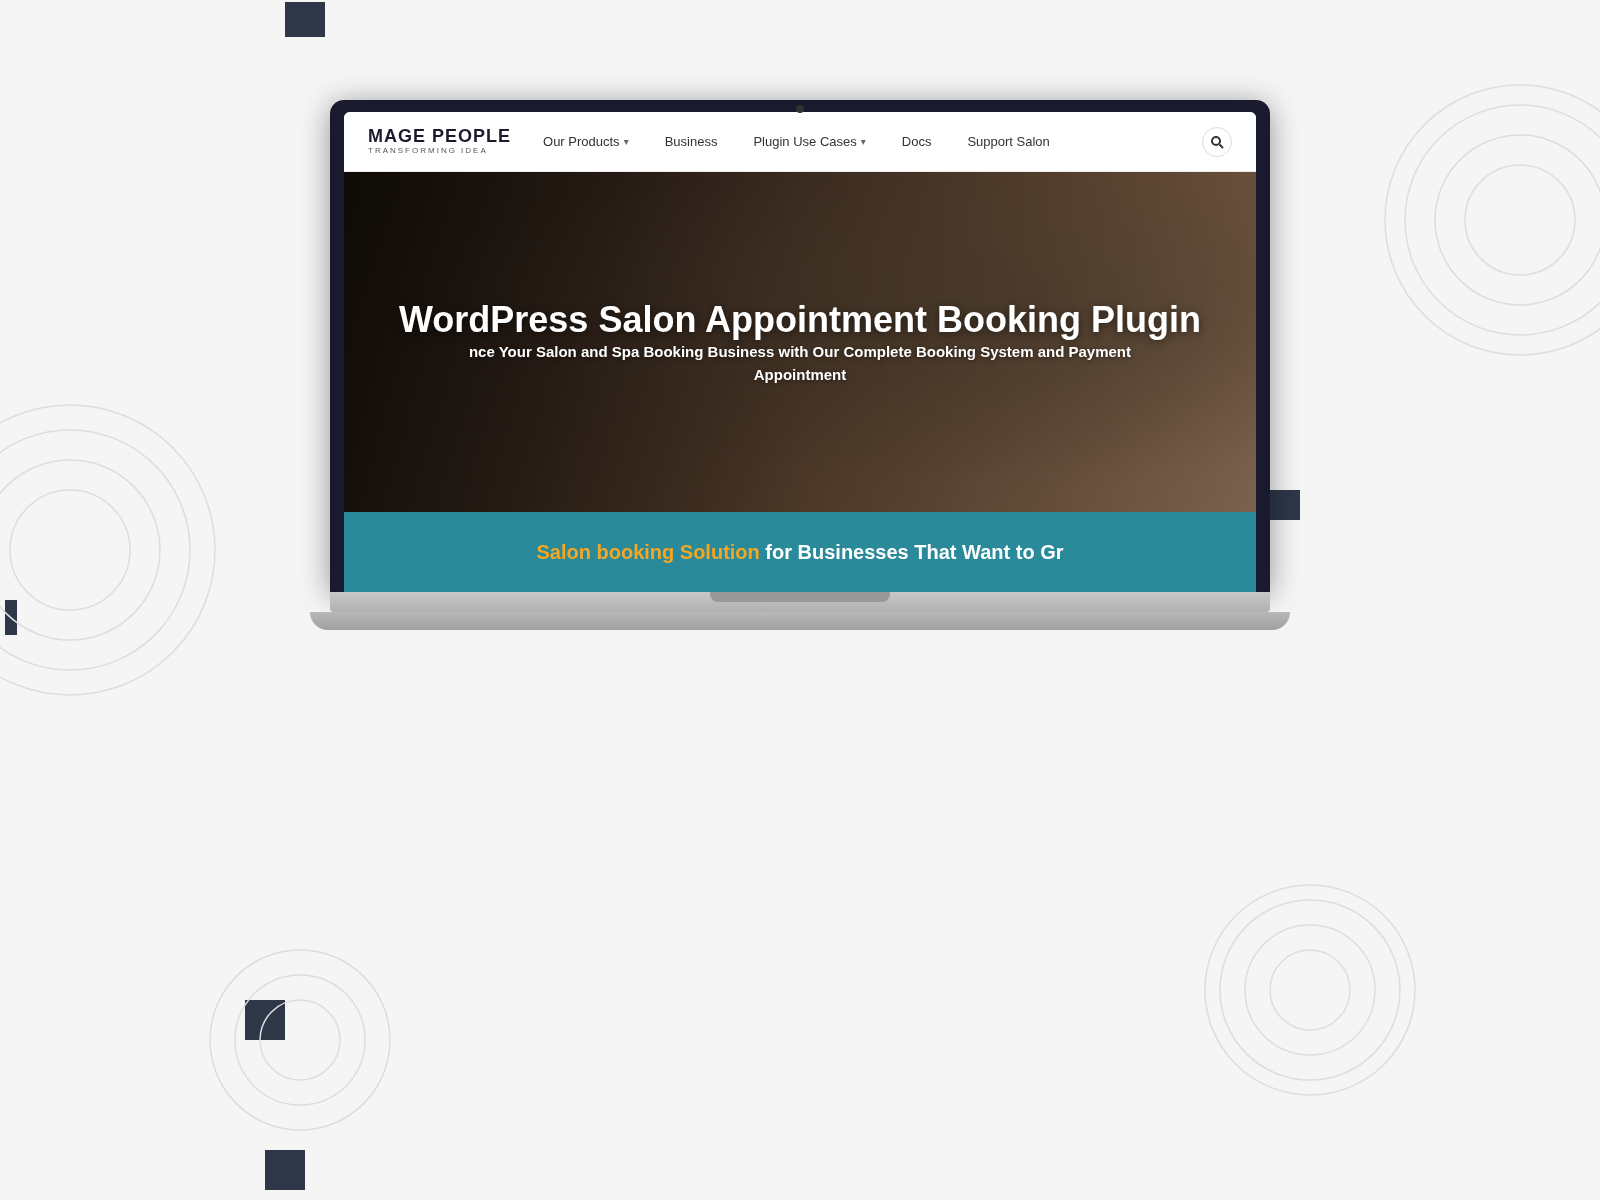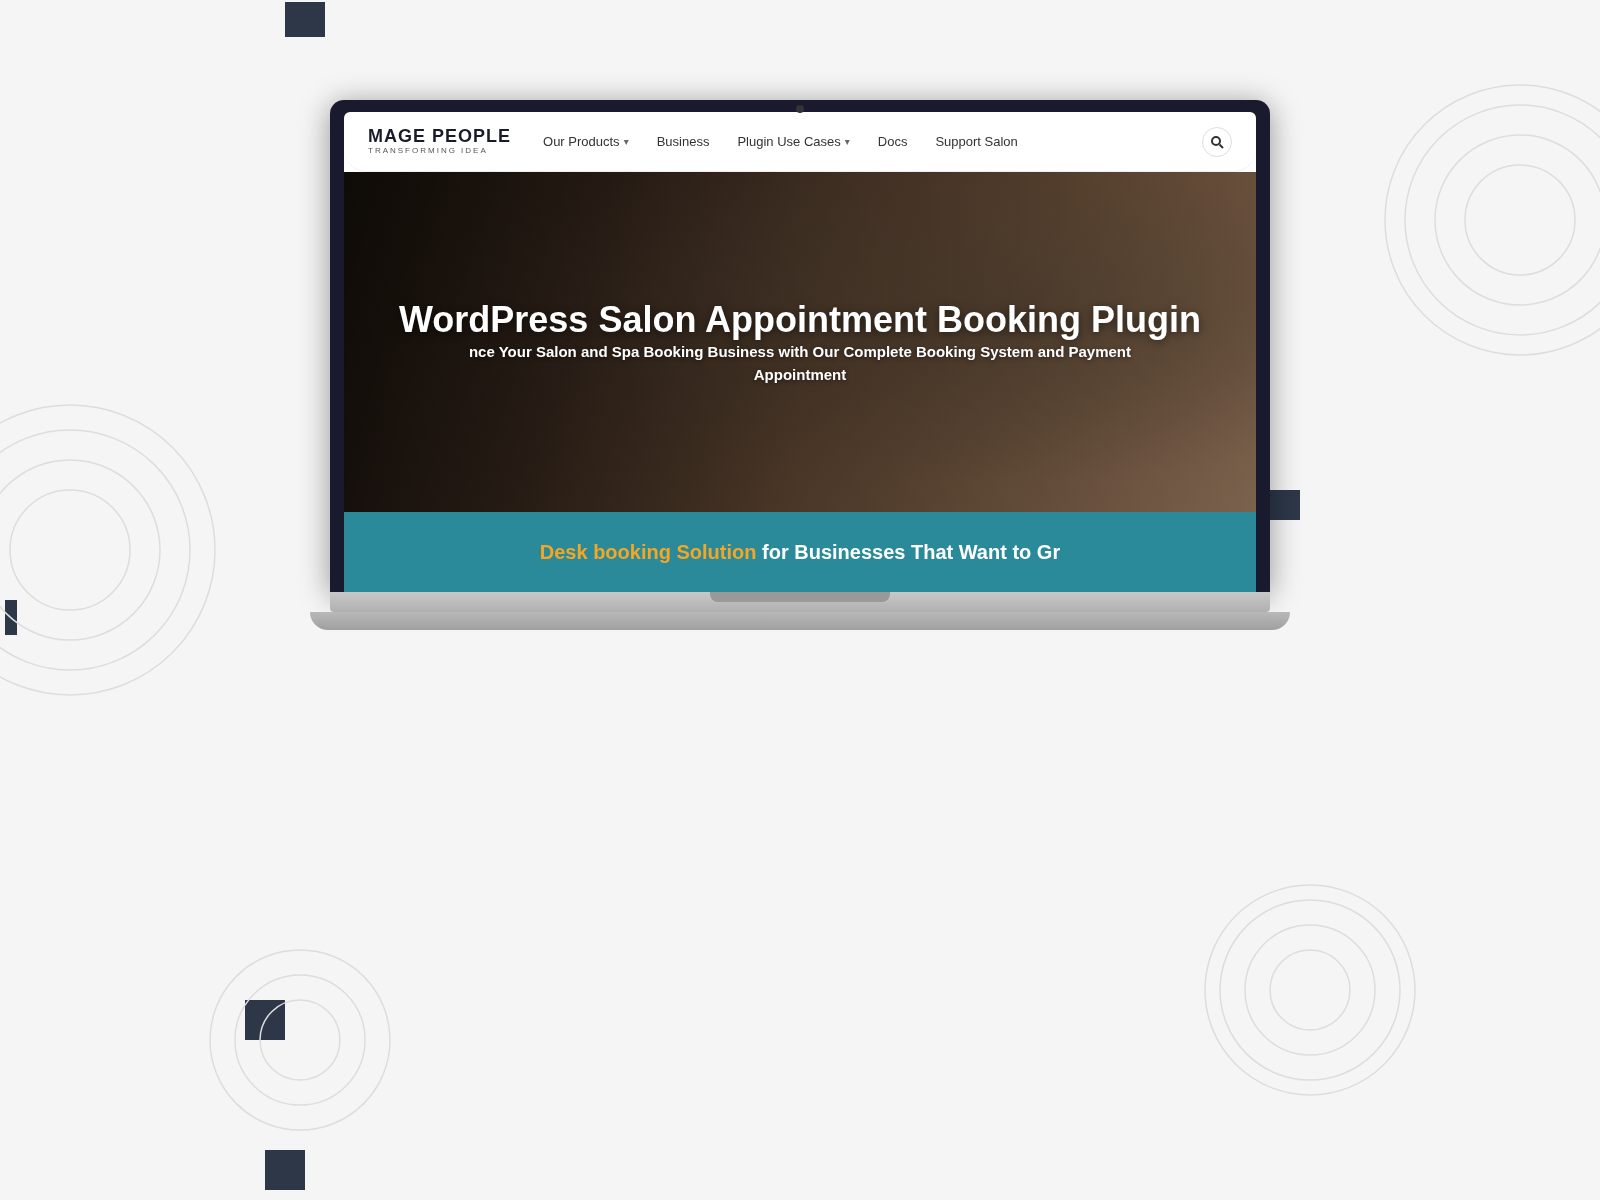--- a/index.html
+++ b/index.html
@@ -87,21 +87,20 @@
     }
 
     
     .nav {
       display: flex;
       align-items: center;
       padding: 0 24px;
       height: 60px;
       background: #fff;
       border-bottom: 1px solid #eee;
-      border-radius: 23px;
     }
 
     .nav-logo {
       margin-right: 32px;
       display: flex;
       flex-direction: column;
       line-height: 1.1;
     }
 
     .nav-logo .logo-main {
@@ -115,21 +114,21 @@
     .nav-logo .logo-sub {
       font-size: 8px;
       letter-spacing: 2px;
       color: #555;
       text-transform: uppercase;
     }
 
     .nav-links {
       display: flex;
       align-items: flex-end;
-      gap: 28px;
+      gap: 36px;
       flex: 1;
     }
 
     .nav-link {
       font-size: 13px;
       color: #333;
       text-decoration: none;
       display: flex;
       align-items: center;
       gap: 4px;
@@ -367,21 +366,21 @@
           <div class="hero-photo"></div>
           <div class="hero-bg"></div>
           <div class="hero-content">
             <h1 class="hero-title">WordPress Salon Appointment Booking Plugin</h1>
             <p class="hero-subtitle">nce Your Salon and Spa Booking Business with Our Complete Booking System and Payment Appointment</p>
           </div>
         </div>
 
         <div class="hero-bottom">
           <p class="hero-bottom-text">
-            <span class="highlight">Desk booking Solution</span><span> for Businesses That Want to Gr</span>
+            <span class="highlight">Salon booking Solution</span><span> for Businesses That Want to Gr</span>
           </p>
         </div>
 
       </div>
     </div>
   </div>
 
   <div class="laptop-bottom">
     <div class="laptop-hinge"></div>
   </div>

